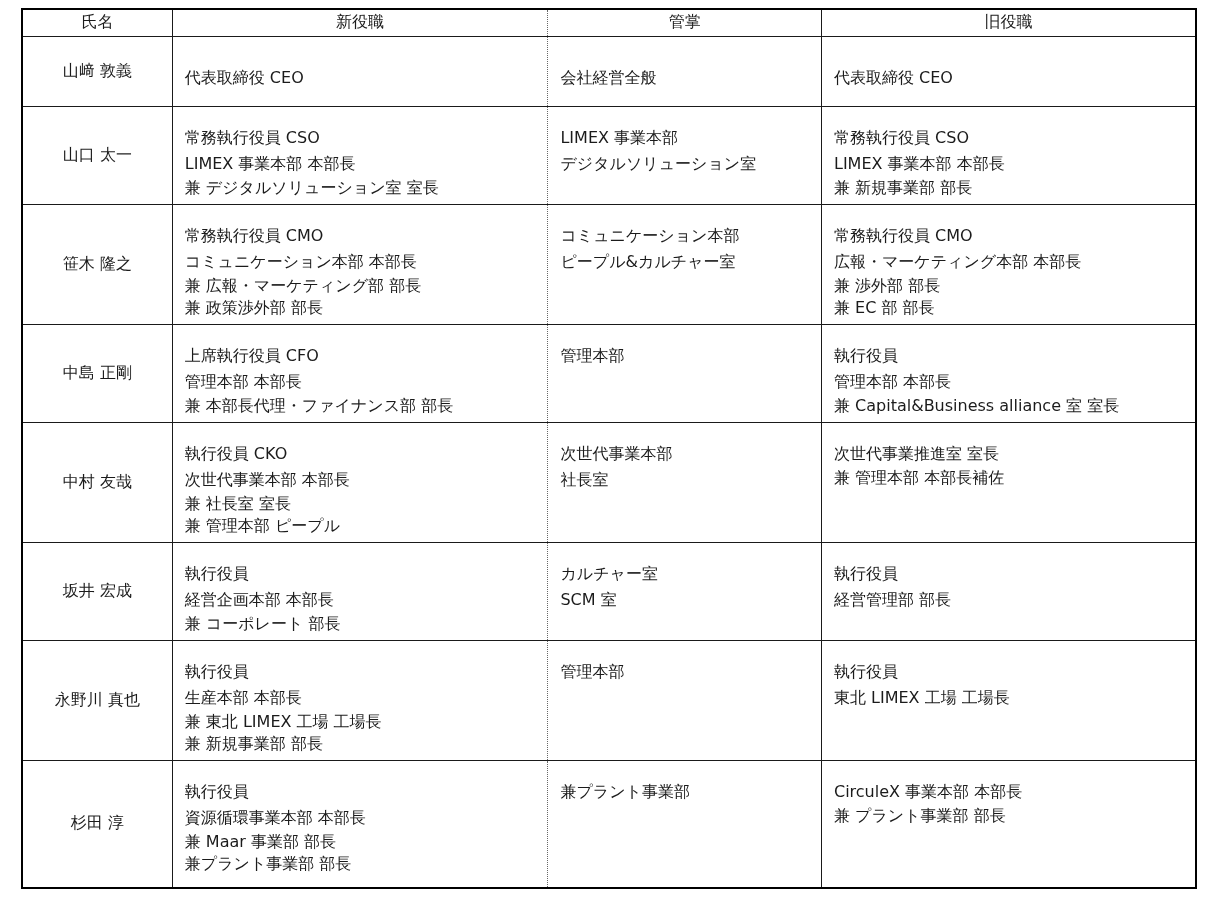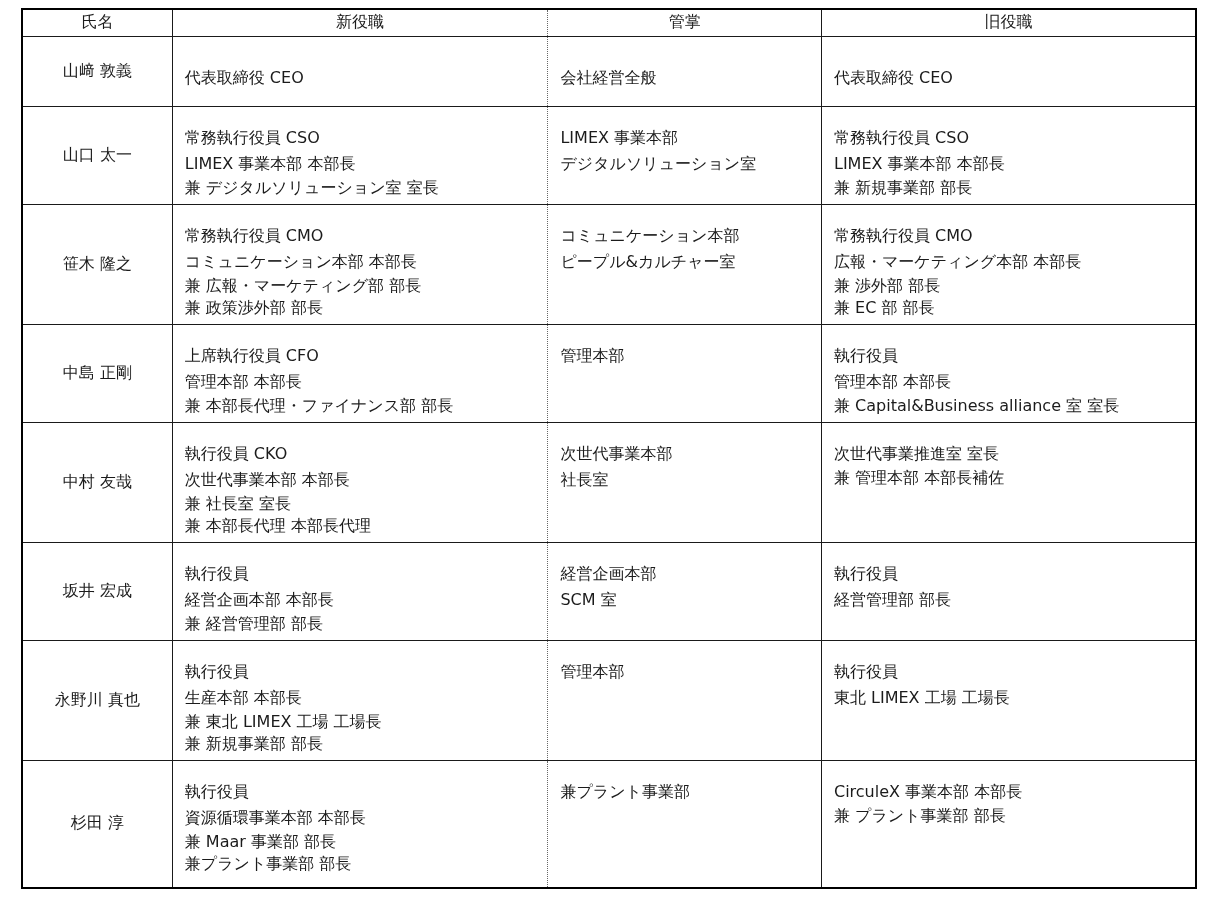--- a/index.html
+++ b/index.html
@@ -155,41 +155,41 @@
         </td>
   </tr>
 
 
   <tr>
     <td class="name-cell">中村 友哉</td>
     <td class="pos-cell">
           <div class="line">執行役員 CKO</div>
           <div class="line">次世代事業本部 本部長</div>
           <div class="line small">兼 社長室 室長</div>
-          <div class="line small">兼 本部長代理 本部長代理</div>
+          <div class="line small">兼 管理本部 ピープル</div>
         </td>
     <td class="pos-cell">
           <div class="line">次世代事業本部</div>
           <div class="line">社長室</div>
         </td>
     <td class="pos-cell">
           <div class="line">次世代事業推進室 室長</div>
           <div class="line small">兼 管理本部 本部長補佐</div>
         </td>
   </tr>
 
   <tr>
     <td class="name-cell">坂井 宏成</td>
     <td class="pos-cell">
           <div class="line">執行役員</div>
           <div class="line">経営企画本部 本部長</div>
-          <div class="line small">兼 経営管理部 部長</div>
-        </td>
-    <td class="pos-cell">
-          <div class="line">経営企画本部</div>
+          <div class="line small">兼 コーポレート 部長</div>
+        </td>
+    <td class="pos-cell">
+          <div class="line">カルチャー室</div>
           <div class="line">SCM 室</div>
         </td>
     <td class="pos-cell">
           <div class="line">執行役員</div>
           <div class="line">経営管理部 部長</div>
         </td>
   </tr>
 
   <tr>
     <td class="name-cell">永野川 真也</td>

